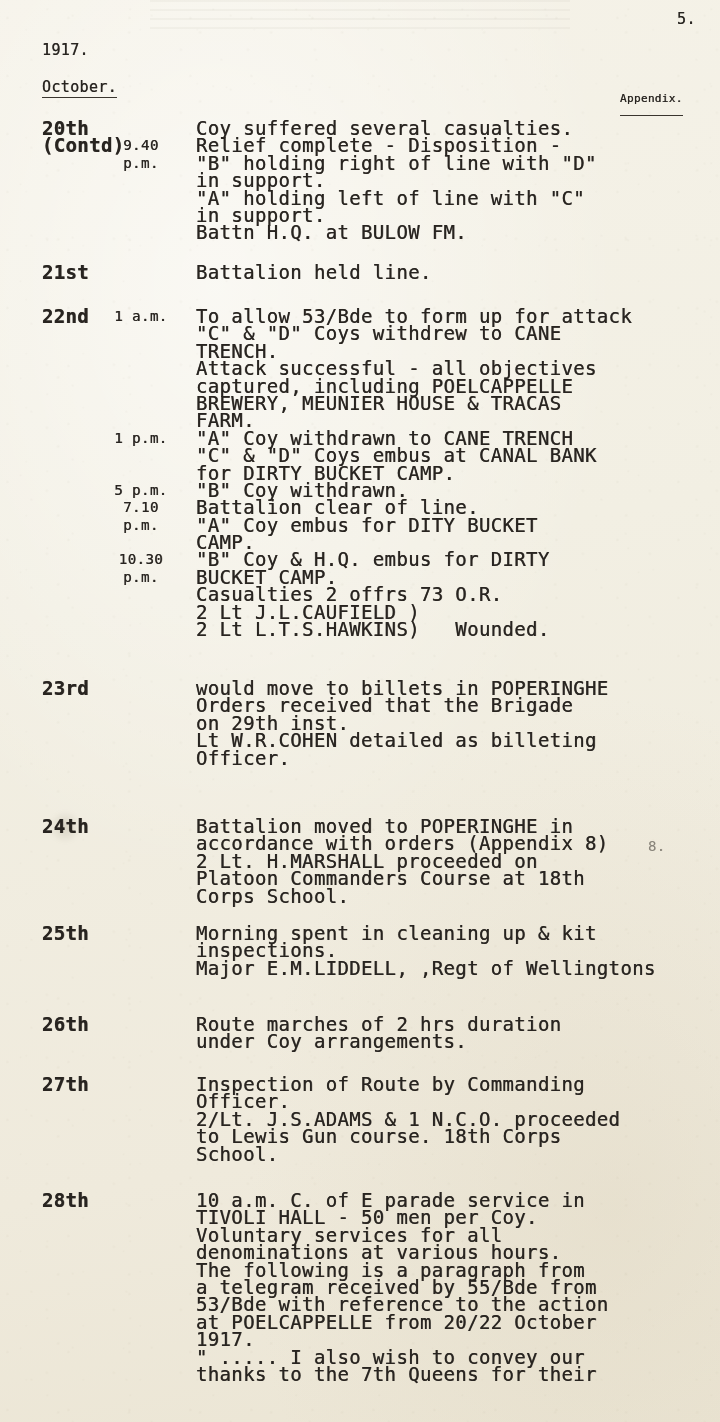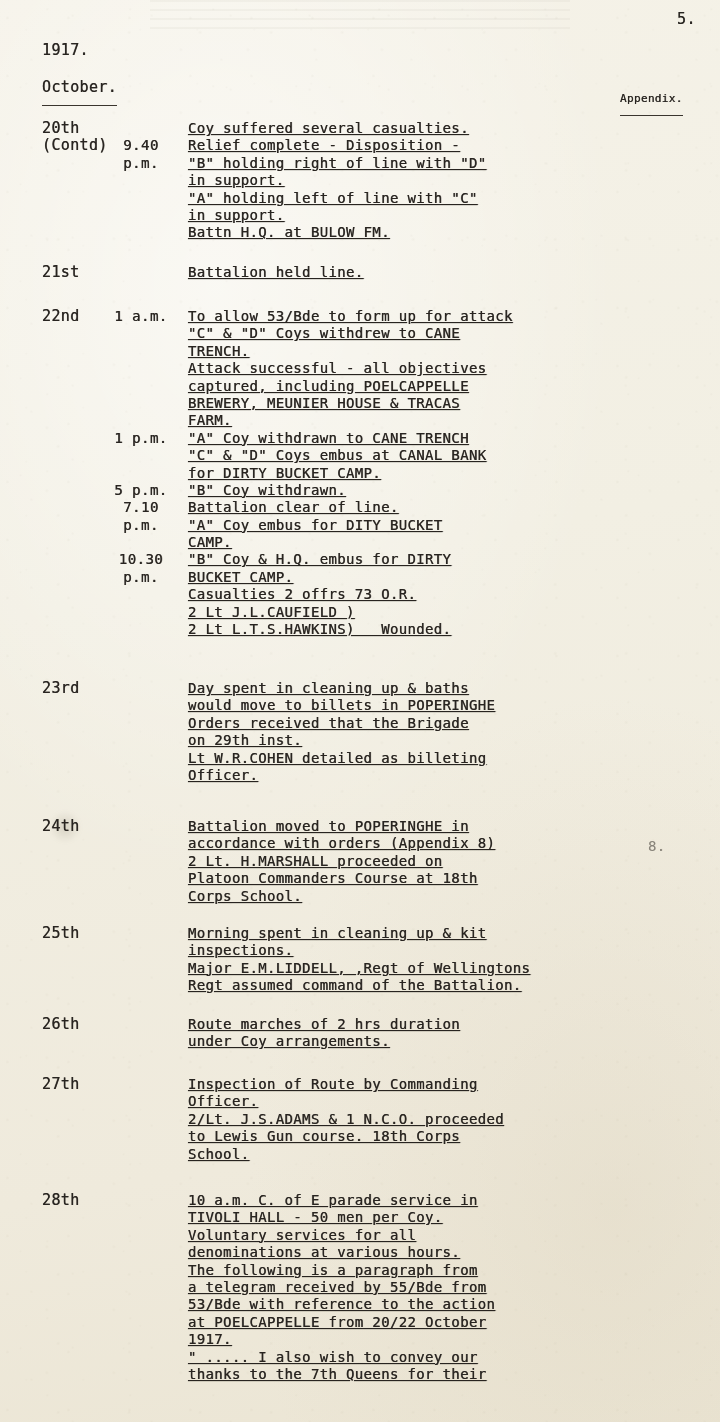--- a/index.html
+++ b/index.html
@@ -100,21 +100,21 @@
     left: 42px;
     top: 42px;
     font-size: 15px;
   }
 
   .month {
     left: 42px;
     top: 78px;
     font-size: 15px;
     border-bottom: 1.6px solid #3a352e;
-    padding-bottom: 9px;
+    padding-bottom: 1px;
     line-height: 18px;
   }
 
   .appendix-hdr {
     left: 620px;
     top: 90px;
     font-size: 11px;
     border-bottom: 1.6px solid #3a352e;
     padding-bottom: 7px;
     line-height: 18px;
@@ -129,60 +129,60 @@
     letter-spacing: 0.4px;
     text-shadow: 0.3px 0 0 rgba(74,70,63,0.30);
   }
 
   .entry { position: absolute; left: 0; width: 720px; }
 
   .col-date {
     position: absolute;
     left: 42px;
     white-space: pre;
-    font-size: 15px;
-    line-height: 17.4px;
-    letter-spacing: 0.35px;
-    color: #282420;
-    text-shadow:
-      0.35px 0 0 rgba(40,36,32,0.50),
-      -0.3px 0.25px 0 rgba(40,36,32,0.28),
-      0 0.45px 0.5px rgba(40,36,32,0.22);
+    font-size: 19px;
+    line-height: 17.4px;
+    letter-spacing: 0.35px;
+    color: #282420;
+    text-shadow:
+      0.35px 0 0 rgba(40,36,32,0.50),
+      -0.3px 0.25px 0 rgba(40,36,32,0.28),
+      0 0.45px 0.5px rgba(40,36,32,0.22);
+    font-weight: bold;
   }
 
   .col-times {
     position: absolute;
     left: 96px;
     width: 90px;
     text-align: right;
     white-space: pre;
     font-size: 14.2px;
     line-height: 17.4px;
     letter-spacing: 0.35px;
     color: #282420;
     text-shadow:
       0.35px 0 0 rgba(40,36,32,0.50),
       -0.3px 0.25px 0 rgba(40,36,32,0.28),
       0 0.45px 0.5px rgba(40,36,32,0.22);
   }
 
   .col-body {
     position: absolute;
-    left: 188px;
+    left: 196px;
     width: 500px;
     white-space: pre;
-    font-size: 14px;
-    line-height: 17.4px;
-    letter-spacing: 0.35px;
-    color: #282420;
-    text-shadow:
-      0.35px 0 0 rgba(40,36,32,0.50),
-      -0.3px 0.25px 0 rgba(40,36,32,0.28),
-      0 0.45px 0.5px rgba(40,36,32,0.22);
-    text-decoration: underline;
+    font-size: 19px;
+    line-height: 17.4px;
+    letter-spacing: 0.35px;
+    color: #282420;
+    text-shadow:
+      0.35px 0 0 rgba(40,36,32,0.50),
+      -0.3px 0.25px 0 rgba(40,36,32,0.28),
+      0 0.45px 0.5px rgba(40,36,32,0.22);
   }
 
   .time-line { display: block; height: 17.4px; text-align: center; }
   .body-line { display: block; height: 17.4px; }
 </style>
 </head>
 <body>
 
 <div id="page">
 
@@ -209,31 +209,31 @@
         <div class="col-body"><span class="body-line">Battalion held line.</span></div>
       </div>
       <div class="entry" style="top: 308px;">
         <div class="col-date">22nd</div>
         <div class="col-times"><span class="time-line">1 a.m.</span><span class="time-line"></span><span class="time-line"></span><span class="time-line"></span><span class="time-line"></span><span class="time-line"></span><span class="time-line"></span><span class="time-line">1 p.m.</span><span class="time-line"></span><span class="time-line"></span><span class="time-line">5 p.m.</span><span class="time-line">7.10</span><span class="time-line">p.m.</span><span class="time-line"></span><span class="time-line">10.30</span><span class="time-line">p.m.</span><span class="time-line"></span><span class="time-line"></span><span class="time-line"></span></div>
         <div class="col-body"><span class="body-line">To allow 53/Bde to form up for attack</span><span class="body-line">"C" &amp; "D" Coys withdrew to CANE</span><span class="body-line">TRENCH.</span><span class="body-line">Attack successful - all objectives</span><span class="body-line">captured, including POELCAPPELLE</span><span class="body-line">BREWERY, MEUNIER HOUSE &amp; TRACAS</span><span class="body-line">FARM.</span><span class="body-line">"A" Coy withdrawn to CANE TRENCH</span><span class="body-line">"C" &amp; "D" Coys embus at CANAL BANK</span><span class="body-line">for DIRTY BUCKET CAMP.</span><span class="body-line">"B" Coy withdrawn.</span><span class="body-line">Battalion clear of line.</span><span class="body-line">"A" Coy embus for DITY BUCKET</span><span class="body-line">CAMP.</span><span class="body-line">"B" Coy &amp; H.Q. embus for DIRTY</span><span class="body-line">BUCKET CAMP.</span><span class="body-line">Casualties 2 offrs 73 O.R.</span><span class="body-line">2 Lt J.L.CAUFIELD )</span><span class="body-line">2 Lt L.T.S.HAWKINS)   Wounded.</span></div>
       </div>
       <div class="entry" style="top: 680px;">
         <div class="col-date">23rd</div>
         <div class="col-times"><span class="time-line"></span></div>
-        <div class="col-body"><span class="body-line">Day spent in cleaning up &amp; baths</span><span class="body-line">would move to billets in POPERINGHE</span><span class="body-line">Orders received that the Brigade</span><span class="body-line">on 29th inst.</span><span class="body-line">Lt W.R.COHEN detailed as billeting</span><span class="body-line">Officer.</span></div>
+        <div class="col-body"><span class="body-line">would move to billets in POPERINGHE</span><span class="body-line">Orders received that the Brigade</span><span class="body-line">on 29th inst.</span><span class="body-line">Lt W.R.COHEN detailed as billeting</span><span class="body-line">Officer.</span></div>
       </div>
       <div class="entry" style="top: 818px;">
         <div class="col-date">24th</div>
         <div class="col-times"><span class="time-line"></span></div>
         <div class="col-body"><span class="body-line">Battalion moved to POPERINGHE in</span><span class="body-line">accordance with orders (Appendix 8)</span><span class="body-line">2 Lt. H.MARSHALL proceeded on</span><span class="body-line">Platoon Commanders Course at 18th</span><span class="body-line">Corps School.</span></div>
       </div>
       <div class="entry" style="top: 925px;">
         <div class="col-date">25th</div>
         <div class="col-times"><span class="time-line"></span></div>
-        <div class="col-body"><span class="body-line">Morning spent in cleaning up &amp; kit</span><span class="body-line">inspections.</span><span class="body-line">Major E.M.LIDDELL, ,Regt of Wellingtons</span><span class="body-line">Regt assumed command of the Battalion.</span></div>
+        <div class="col-body"><span class="body-line">Morning spent in cleaning up &amp; kit</span><span class="body-line">inspections.</span><span class="body-line">Major E.M.LIDDELL, ,Regt of Wellingtons</span></div>
       </div>
       <div class="entry" style="top: 1016px;">
         <div class="col-date">26th</div>
         <div class="col-times"><span class="time-line"></span></div>
         <div class="col-body"><span class="body-line">Route marches of 2 hrs duration</span><span class="body-line">under Coy arrangements.</span></div>
       </div>
       <div class="entry" style="top: 1076px;">
         <div class="col-date">27th</div>
         <div class="col-times"><span class="time-line"></span></div>
         <div class="col-body"><span class="body-line">Inspection of Route by Commanding</span><span class="body-line">Officer.</span><span class="body-line">2/Lt. J.S.ADAMS &amp; 1 N.C.O. proceeded</span><span class="body-line">to Lewis Gun course. 18th Corps</span><span class="body-line">School.</span></div>

